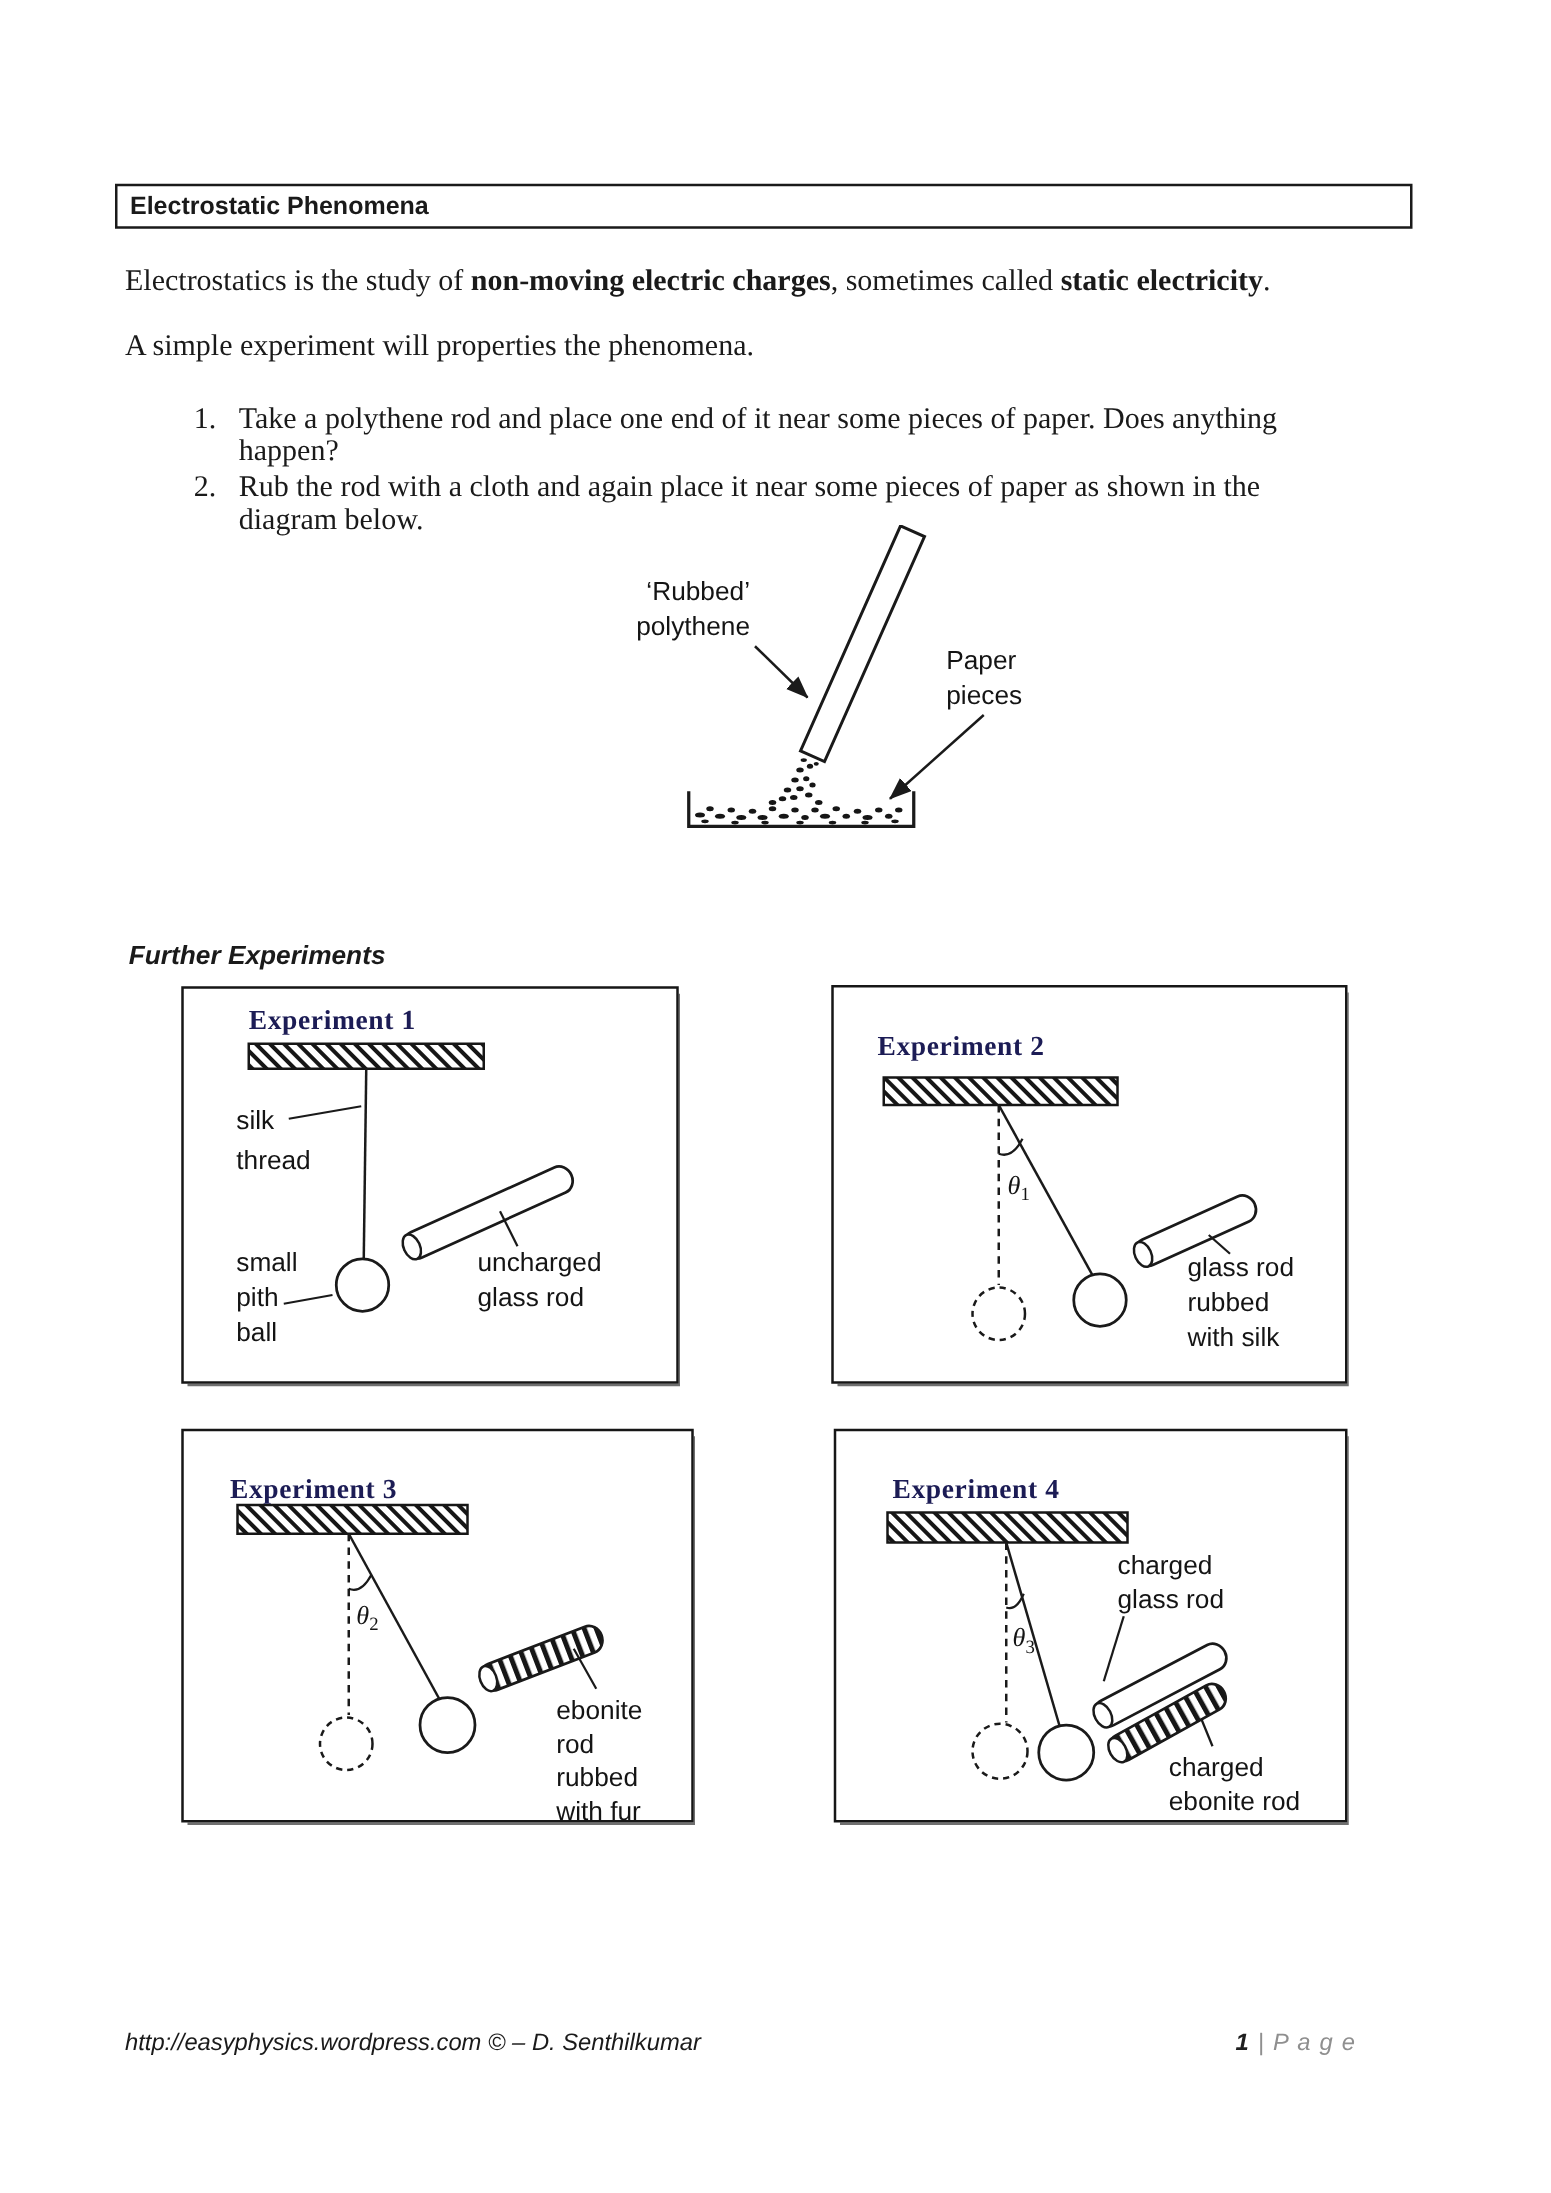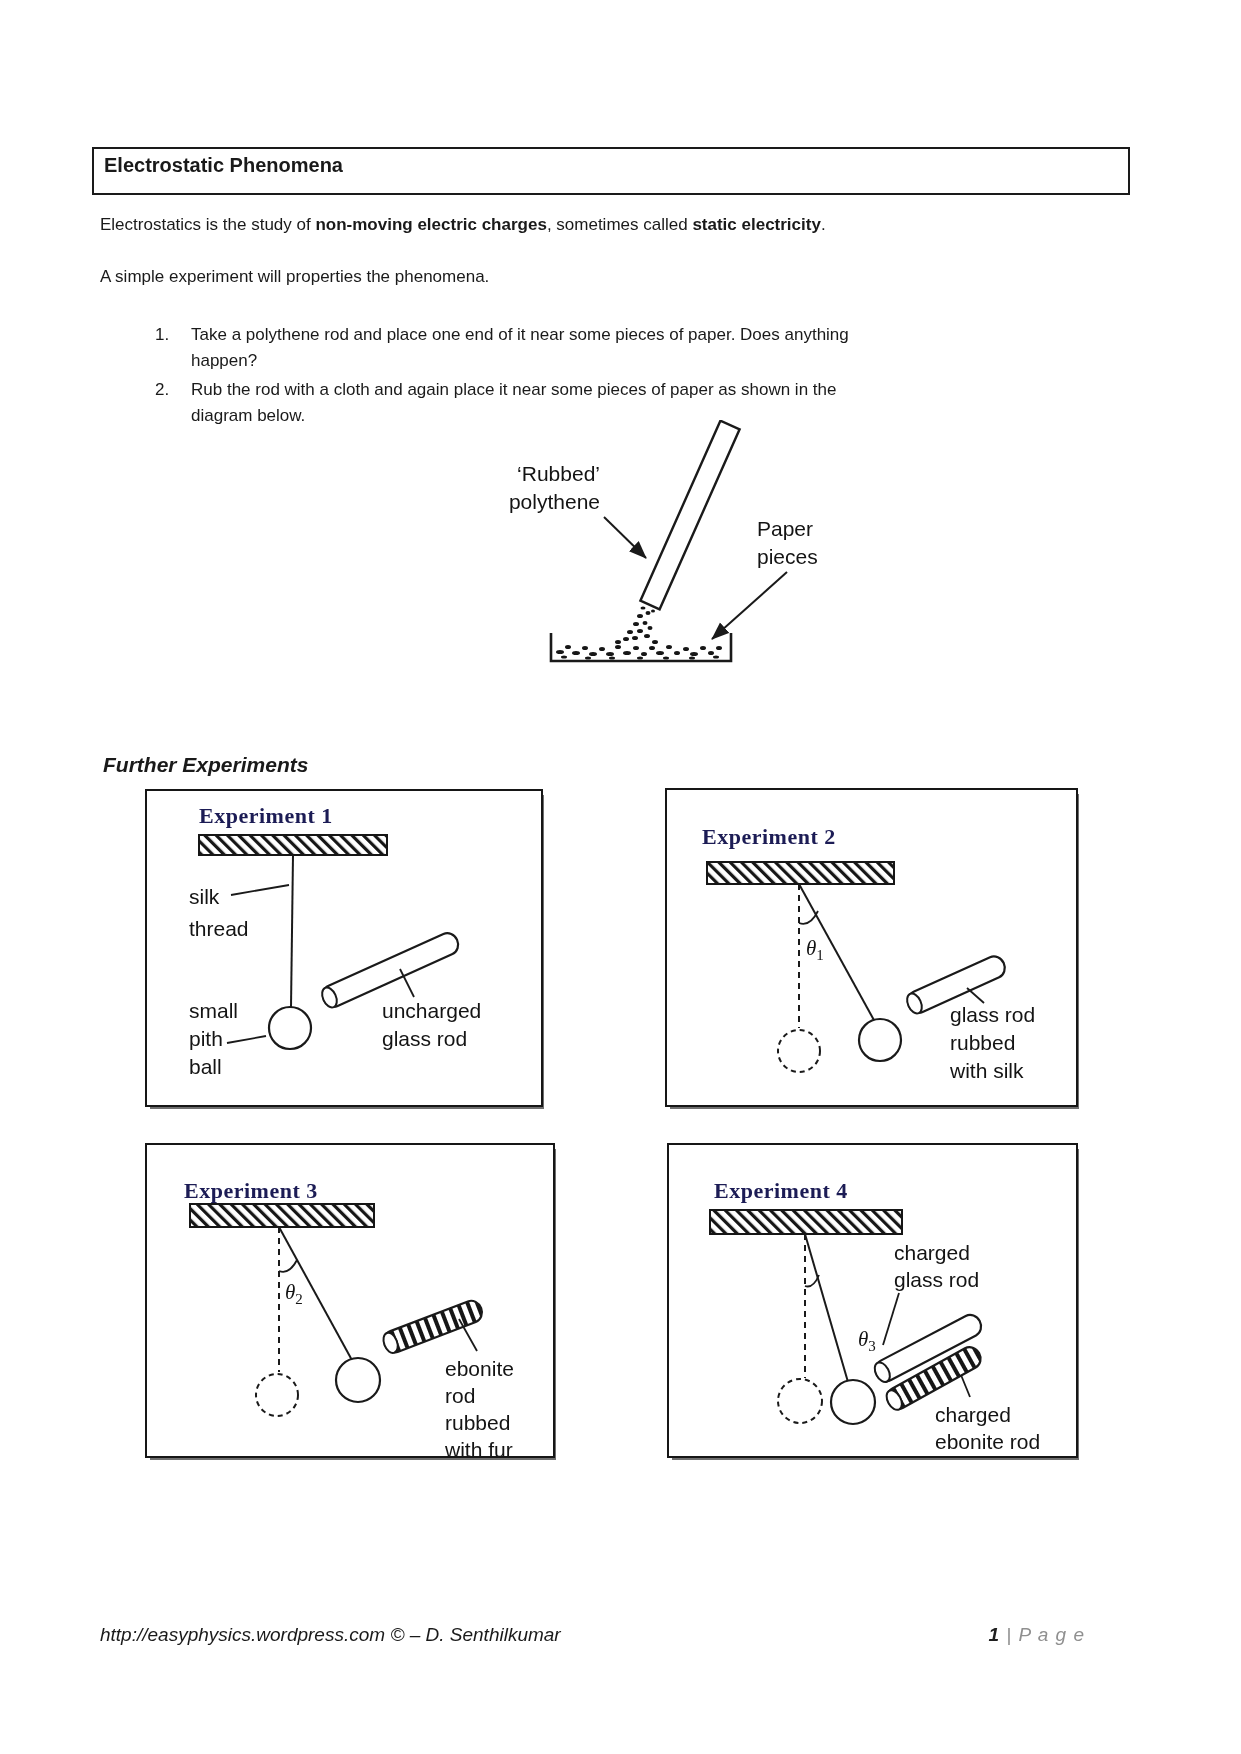--- a/index.html
+++ b/index.html
@@ -3,25 +3,25 @@
 <meta charset="utf-8">
 <style>
   * { margin:0; padding:0; box-sizing:border-box; }
   html,body { background:#ffffff; }
   .page {
     position:relative; width:1241px; height:1754px; background:#ffffff;
     font-family:"Liberation Sans", sans-serif; color:#1a1a1a; overflow:hidden;
   }
   .abs { position:absolute; }
   .title-box {
-    left:92px; top:147px; width:1038px; height:48px;
+    left:92px; top:147px; width:1038px; height:36px;
     border:2px solid #1a1a1a; font-weight:bold; font-size:20px;
     line-height:32px; padding-left:10px;
   }
-  .body-text { font-size:17px; line-height:26px; }
+  .body-text { font-size:24px; line-height:26px;font-family:Liberation Serif, serif; }
   .p1 { left:100px; top:212px; width:1060px; }
   .p2 { left:100px; top:264px; width:1060px; }
   .olist { left:155px; top:322px; width:990px; }
   .li { display:flex; margin-bottom:3px; }
   .li .num { width:36px; flex:none; }
   .li .txt { white-space:pre-line; }
   .after-d { left:185px; top:678px; width:960px; white-space:pre-line; font-size:20px; line-height:28px; }
   .further { left:103px; top:753px; font-size:21px; font-weight:bold; font-style:italic; }
   .diagram1 { left:490px; top:420px; width:345px; height:250px; }
   .lbl { white-space:pre-line; font-size:21px; line-height:28px; color:#141414; position:absolute; }
@@ -246,21 +246,21 @@
         <ellipse cx="6" cy="0" rx="6.5" ry="10.5" fill="#ffffff" stroke="#1a1a1a" stroke-width="2"></ellipse>
       </g>
       <g transform="translate(220,258) rotate(-29)">
         <rect x="0" y="-11" width="103" height="22" rx="10" ry="11" fill="url(#stripe-d)" stroke="#1a1a1a" stroke-width="2.2"></rect>
         <ellipse cx="6" cy="0" rx="6.5" ry="10.5" fill="#ffffff" stroke="#1a1a1a" stroke-width="2"></ellipse>
       </g>
       <line x1="230" y1="148" x2="214" y2="200" stroke="#1a1a1a" stroke-width="1.8"></line>
       <line x1="292" y1="230" x2="301" y2="252" stroke="#1a1a1a" stroke-width="1.8"></line>
     </svg>
     <div class="exp-title" style="left:45px; top:33px;">Experiment 4</div>
-    <div class="theta" style="left:141px; top:182px;margin-left:48px;"><span>θ</span><sub>3</sub></div>
+    <div class="theta" style="left:141px; top:153px;"><span>θ</span><sub>3</sub></div>
     <div class="lbl" style="left:225px; top:94px; line-height:27px;">charged
 glass rod</div>
     <div class="lbl" style="left:266px; top:256px; line-height:27px;">charged
 ebonite rod</div>
   </div>
 
   <div class="abs footer">
     <span class="footer-left">http://easyphysics.wordpress.com © – D. Senthilkumar</span>
     <span class="footer-right"><span class="pnum">1</span> <span>| </span><span>P a g e</span></span>
   </div>

